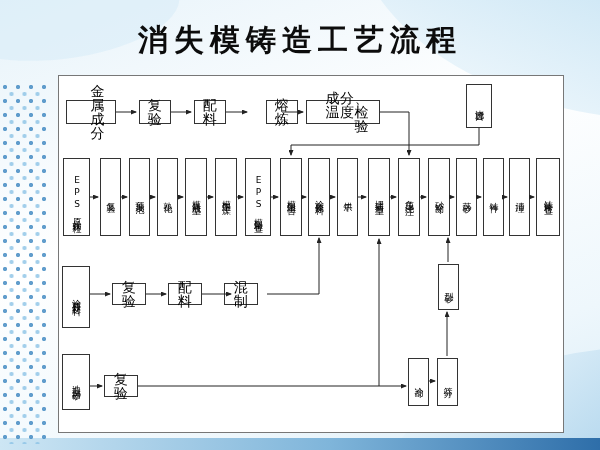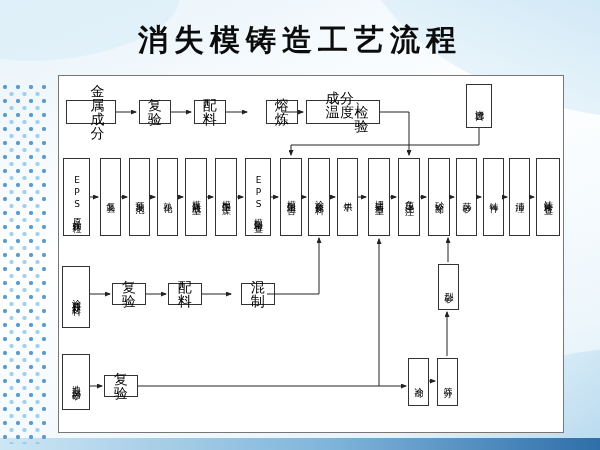--- a/index.html
+++ b/index.html
@@ -77,21 +77,21 @@
   <div class="vbox" style="left:398px;top:158px;width:22px;height:78px">负压浇注</div>
   <div class="vbox" style="left:428px;top:158px;width:22px;height:78px">砂冷却</div>
   <div class="vbox" style="left:456px;top:158px;width:21px;height:78px">落砂</div>
   <div class="vbox" style="left:483px;top:158px;width:21px;height:78px">铸件</div>
   <div class="vbox" style="left:509px;top:158px;width:21px;height:78px">清理</div>
   <div class="vbox" style="left:536px;top:158px;width:24px;height:78px">铸件检查</div>
 
   <div class="vbox" style="left:62px;top:266px;width:28px;height:62px">涂料原材料</div>
   <div class="hbox" style="left:112px;top:283px;width:34px;height:22px">复验</div>
   <div class="hbox" style="left:168px;top:283px;width:34px;height:22px">配料</div>
-  <div class="hbox" style="left:241px;top:283px;width:34px;height:22px">混制</div>
+  <div class="hbox" style="left:224px;top:283px;width:34px;height:22px">混制</div>
 
   <div class="vbox" style="left:62px;top:354px;width:28px;height:56px">造型新砂</div>
   <div class="hbox" style="left:104px;top:375px;width:34px;height:22px">复验</div>
 
   <div class="vbox" style="left:408px;top:358px;width:21px;height:48px">冷却</div>
   <div class="vbox" style="left:437px;top:358px;width:21px;height:48px">筛分</div>
   <div class="vbox" style="left:438px;top:264px;width:21px;height:46px">型砂</div>
 
   <svg class="wires" width="600" height="450">
     <defs>

